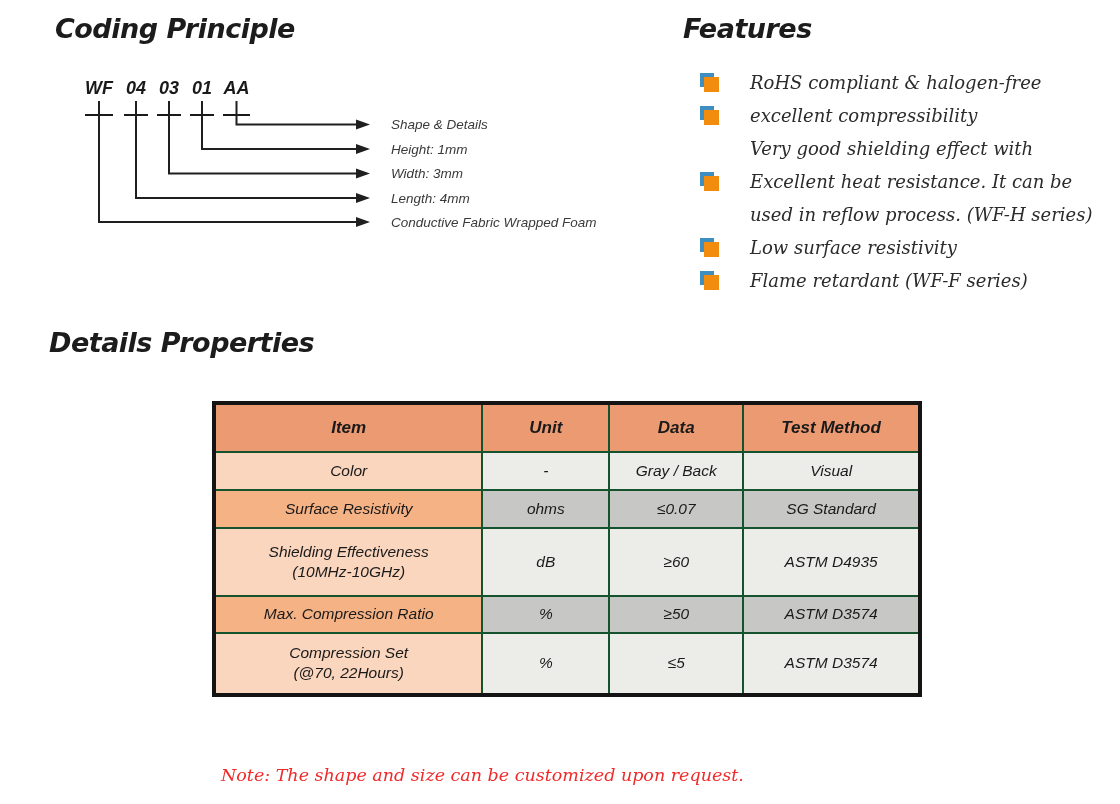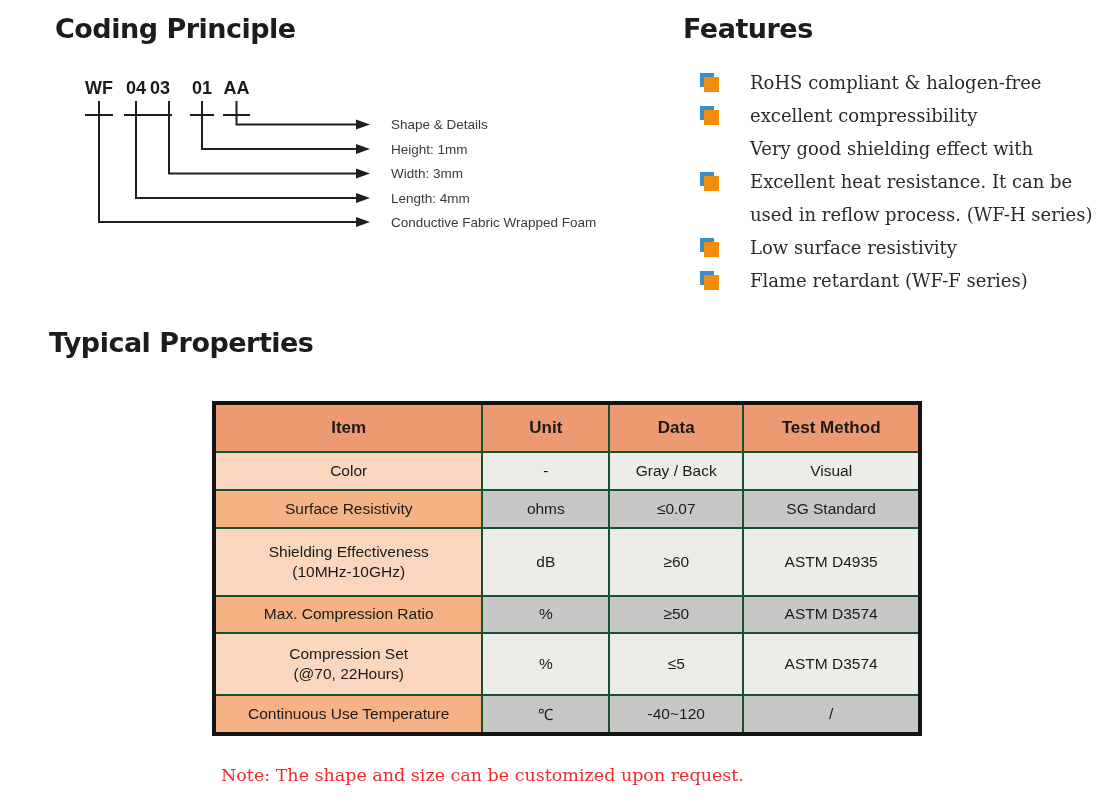--- a/index.html
+++ b/index.html
@@ -4,21 +4,21 @@
 <style>
   * { margin: 0; padding: 0; box-sizing: border-box; }
   html, body { width: 1120px; height: 804px; }
   body {
     position: relative;
     background: #ffffff;
     font-family: "Liberation Sans", sans-serif;
     color: #1a1a1a;
     overflow: hidden;
   }
-  .abs { position: absolute; }
+  .abs { position: absolute; font-style: italic; }
 
   
   .h-title {
     font-family: "DejaVu Sans", sans-serif;
     font-weight: bold;
     font-size: 27px;
     color: #1c1c1c;
     letter-spacing: -0.5px;
     white-space: nowrap;
   }
@@ -118,21 +118,21 @@
 </style>
 </head>
 <body>
 
 <div class="abs h-title" style="left:55px; top:13px;">Coding Principle</div>
 
 <div class="abs" id="diagram">
 
   <span class="code-seg" style="left:85px;  min-width:28px;">WF</span>
   <span class="code-seg" style="left:124px; min-width:24px;">04</span>
-  <span class="code-seg" style="left:148px; min-width:24px;">03</span>
+  <span class="code-seg" style="left:157px; min-width:24px;">03</span>
   <span class="code-seg" style="left:190px; min-width:24px;">01</span>
   <span class="code-seg" style="left:223px; min-width:27px;">AA</span>
 
   <svg class="lines" width="680" height="260" viewBox="0 0 680 260">
     <g stroke="#1f1f1f" stroke-width="2" fill="none">
       <path d="M99,101 V222 H357"></path>
       <path d="M136,101 V198 H357"></path>
       <path d="M169,101 V173.5 H357"></path>
       <path d="M202,101 V149 H357"></path>
       <path d="M236.5,101 V124.5 H357"></path>
@@ -198,21 +198,21 @@
     <span class="bullet">
         <span class="sq-blue"></span>
         <span class="sq-orange"></span>
       </span>
     <div class="feat-text">
       <div>Flame retardant (WF-F series)</div>
     </div>
   </div>
 </div>
 
-<div class="abs h-title" style="left:49px; top:327px;">Typical Properties</div>
+<div class="abs h-title" style="left:49px; top:327px;">Details Properties</div>
 
 <table class="abs" id="props-table">
   <colgroup>
     <col style="width:38%">
       <col style="width:18%">
       <col style="width:19%">
       <col style="width:25%">
   </colgroup>
   <tbody>
       <tr>
@@ -250,22 +250,16 @@
   </tr>
   <tr class="r-light rh5">
     <td class="c-item">
       <div class="cell-line">Compression Set</div>
       <div class="cell-line">(@70, 22Hours)</div>
     </td>
     <td class="c-val">%</td>
     <td class="c-val">≤5</td>
     <td class="c-val">ASTM D3574</td>
   </tr>
-  <tr class="r-med rh6">
-    <td class="c-item">Continuous Use Temperature</td>
-    <td class="c-val">℃</td>
-    <td class="c-val">-40~120</td>
-    <td class="c-val">/</td>
-  </tr>
 </tbody>
   </table>
 
 <div class="abs" id="note">Note: The shape and size can be customized upon request.</div>
 
 </body></html>

